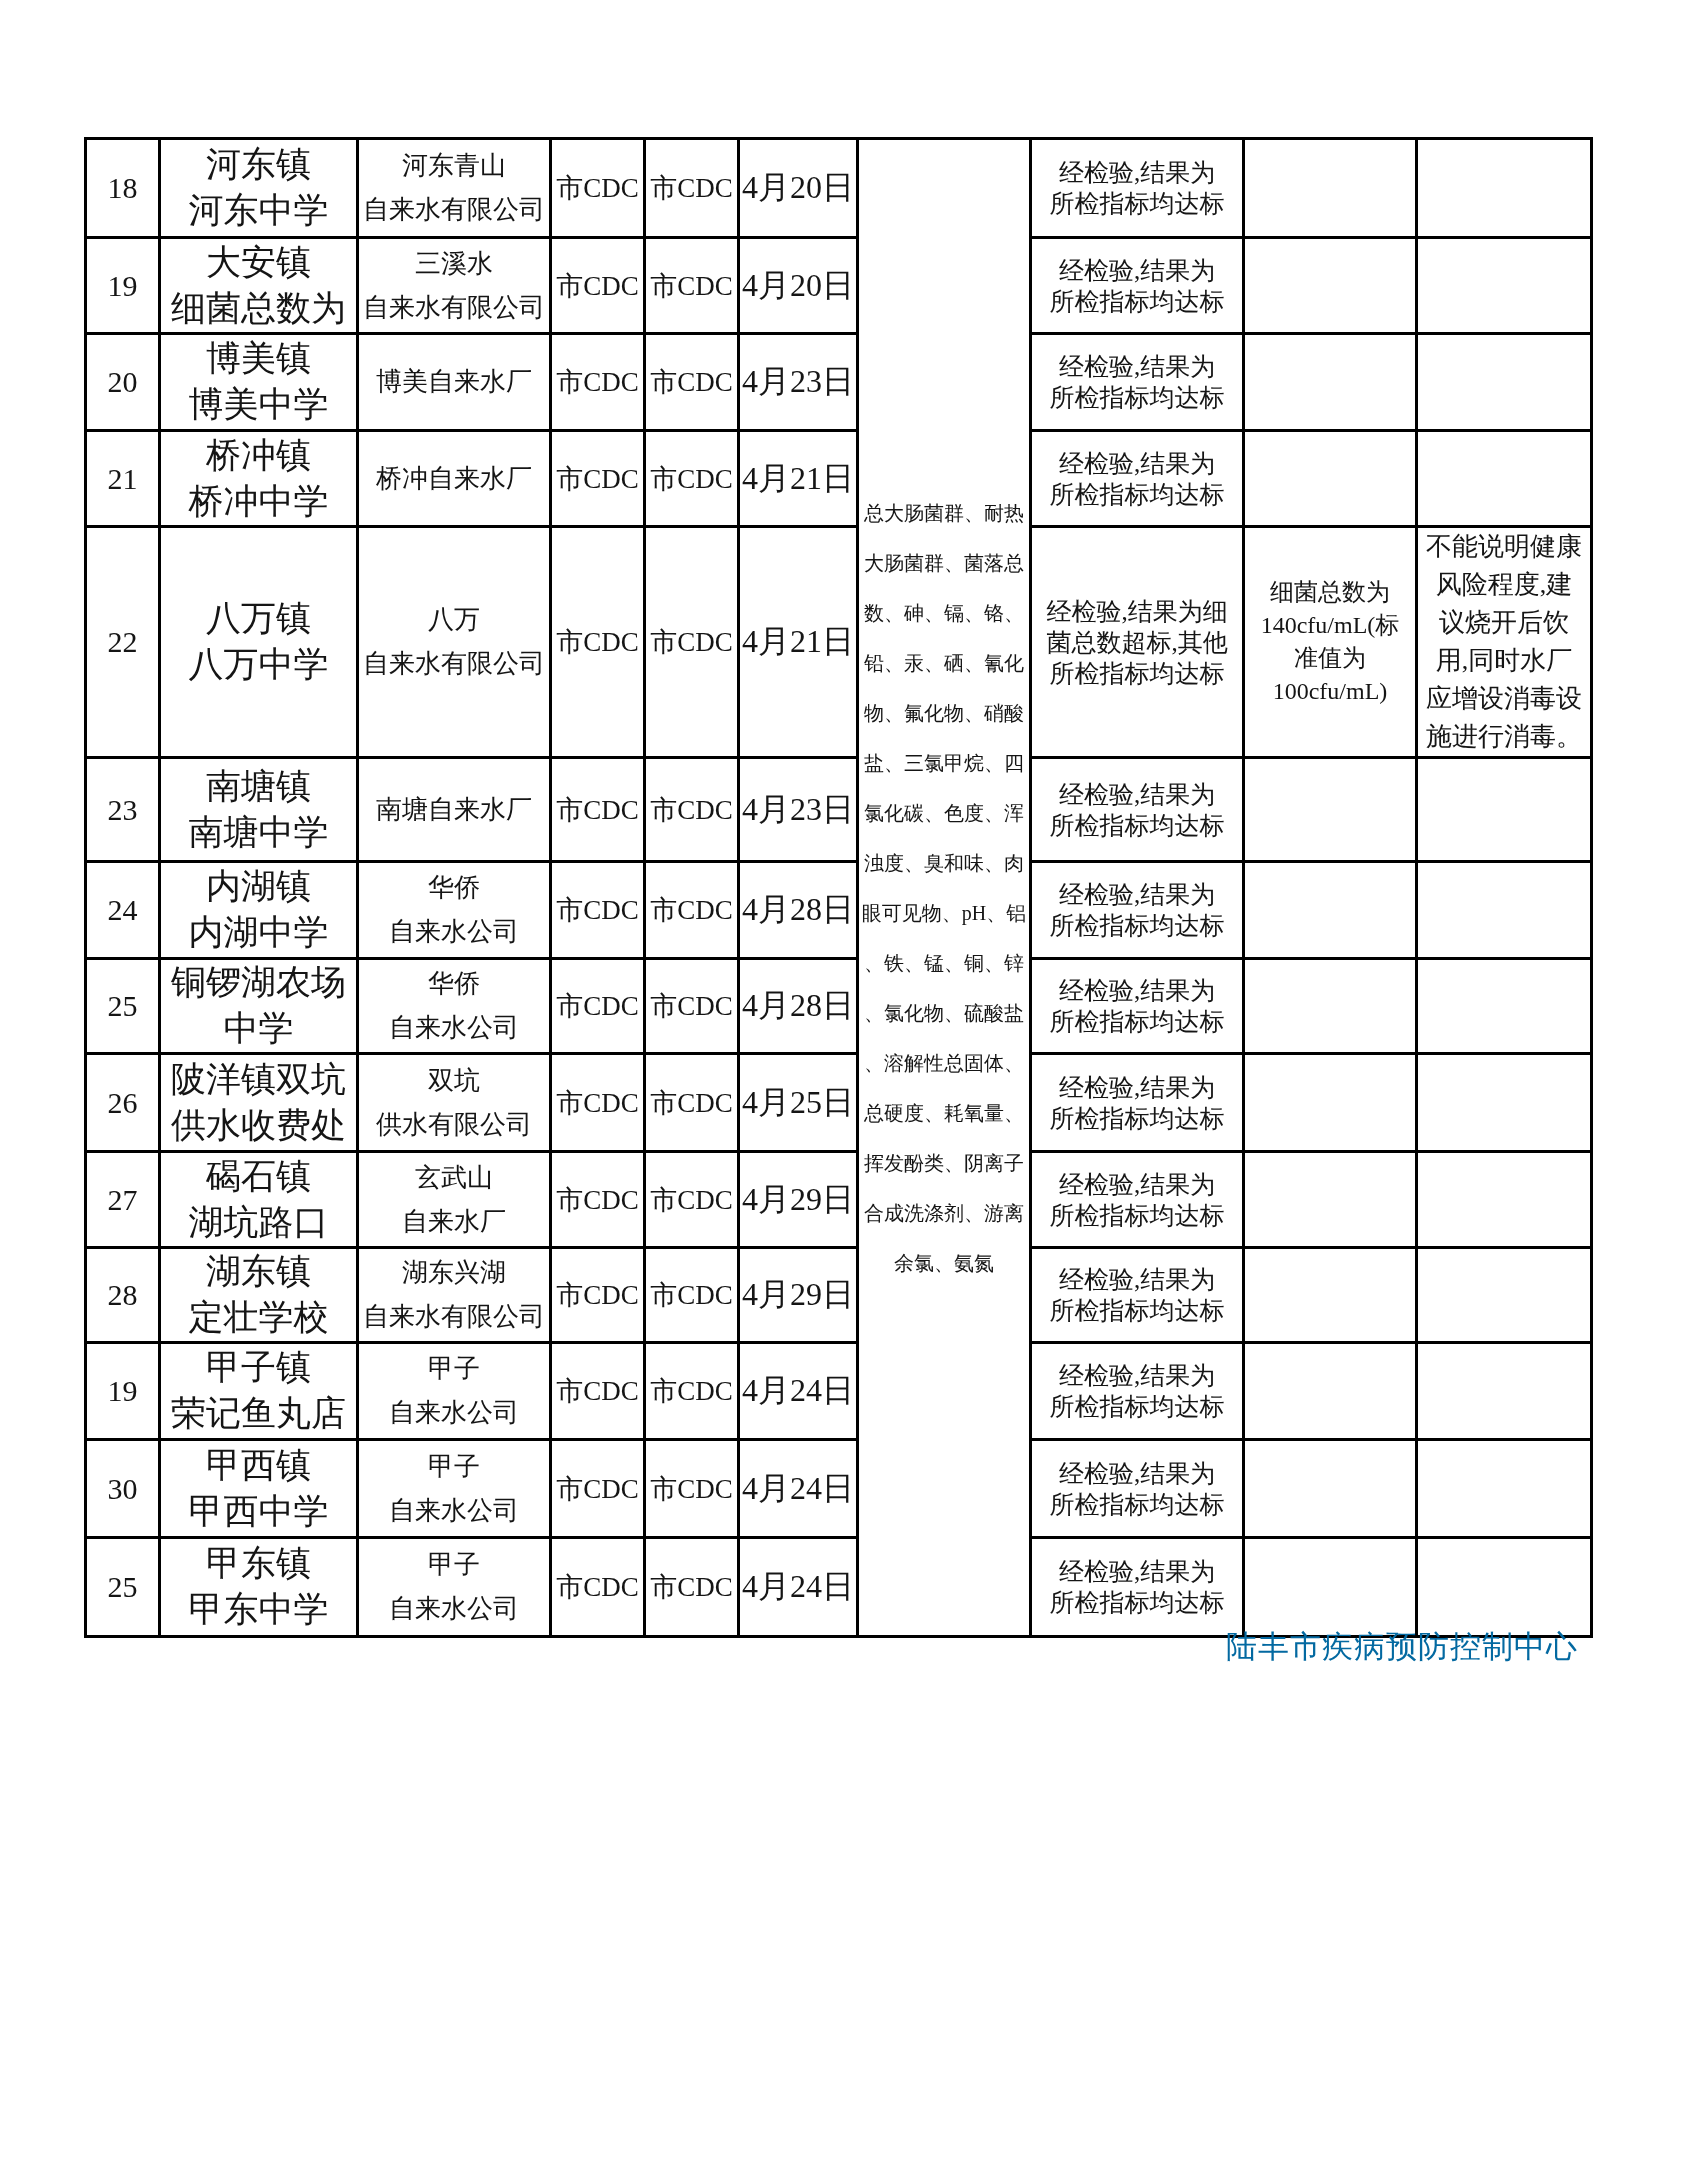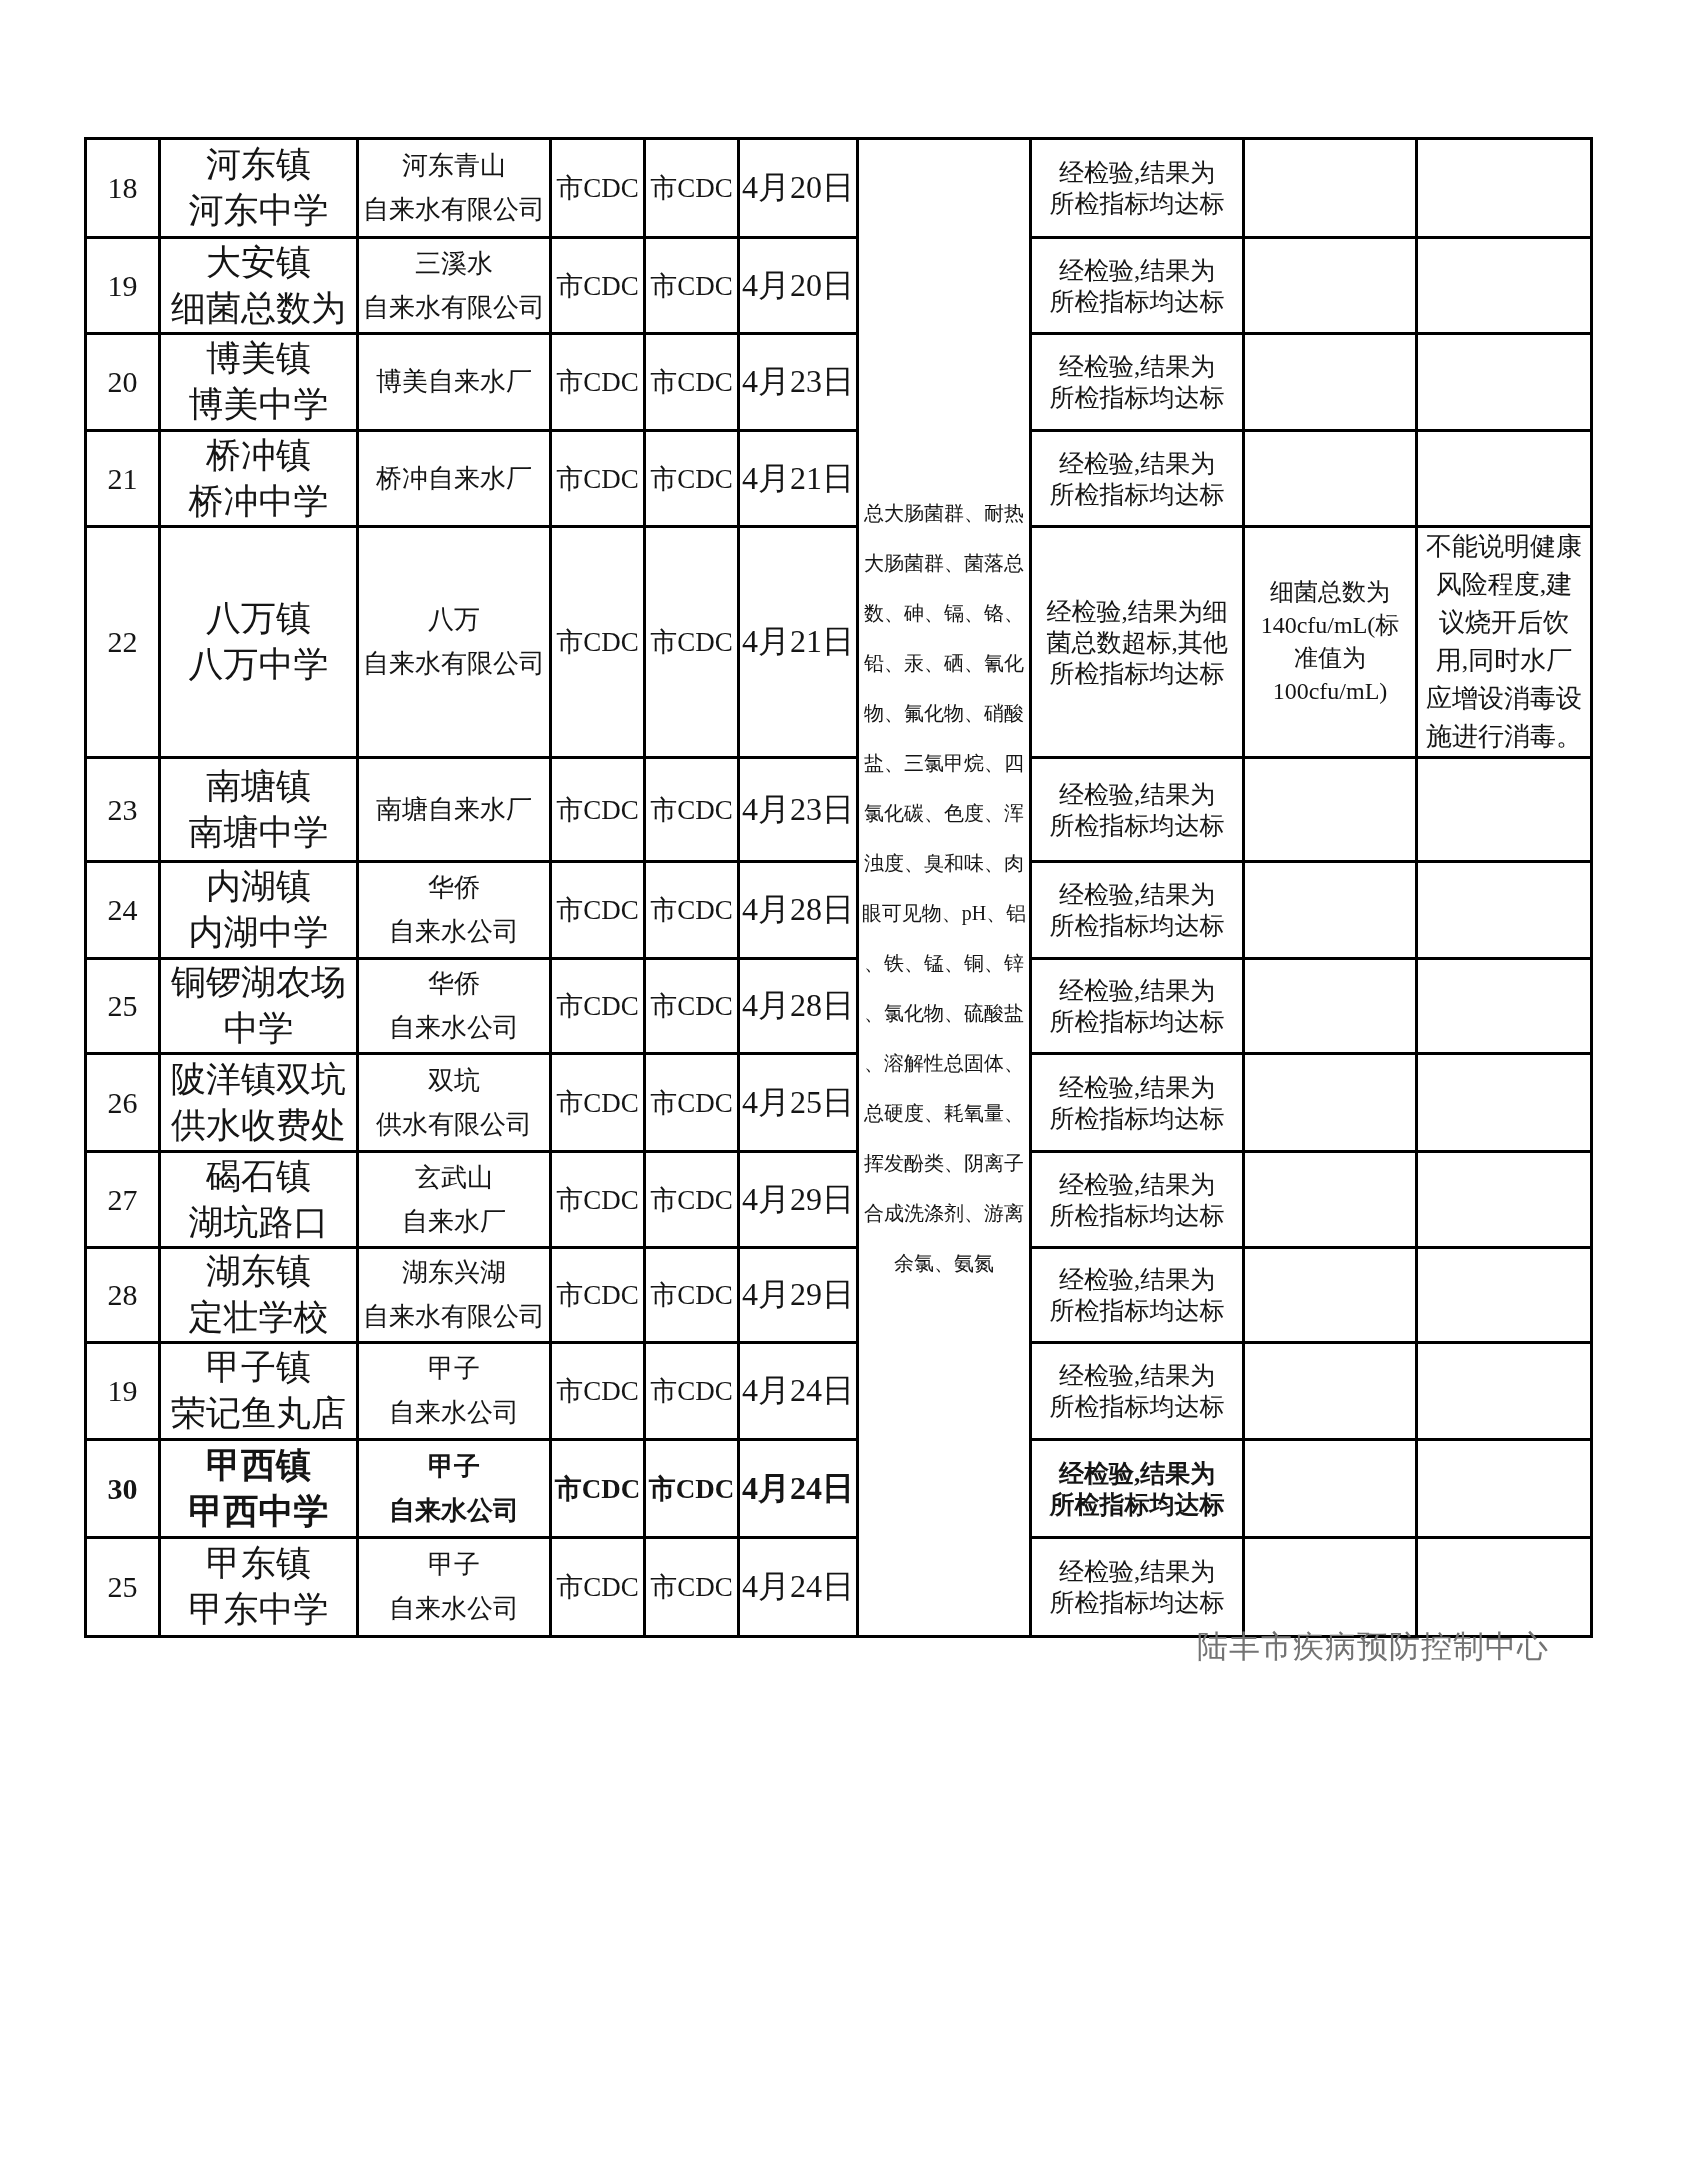--- a/index.html
+++ b/index.html
@@ -44,21 +44,21 @@
   tr.r2  { height: 97px;  }
   tr.r3  { height: 96px;  }
   tr.r4  { height: 185px; }
   tr.r5  { height: 104px; }
   tr.r6  { height: 97px;  }
   tr.r7  { height: 95px;  }
   tr.r8  { height: 98px;  }
   tr.r9  { height: 96px;  }
   tr.r10 { height: 95px;  }
   tr.r11 { height: 97px;  }
-  tr.r12 { height: 98px; font-weight: bold;  }
+  tr.r12 { height: 98px;  }
   tr.r13 { height: 99px; }
 
   td.num  { font-size: 30px; }
   td.loc  { font-size: 35px; line-height: 46px; padding: 0 3px; }
   td.comp { font-size: 26px; line-height: 44px; padding: 0 2px; }
   td.cdc  { font-size: 27px; }
   td.date { font-size: 32px; }
   td.items {
     font-size: 20px;
     line-height: 50px;
@@ -71,24 +71,24 @@
     white-space: normal;
     font-family: Liberation Serif, serif;
   }
   td.result { font-size: 25px; line-height: 31px; padding: 0 3px; }
   td.note1  { font-size: 24px; line-height: 33px; padding: 0 2px; }
   td.note2  { font-size: 26px; line-height: 38px; padding: 0 3px; }
 
   .footer {
     position: absolute;
     top: 1626px;
-    right: 134px;
+    right: 105px;
     font-size: 31px;
     letter-spacing: 1px;
-    color: #737373;
+    color: #0369a1;
   }
 </style>
 </head>
 <body>
 
 <div class="sheet">
 
   <table class="report">
     <colgroup>
       <col style="width:74px">

